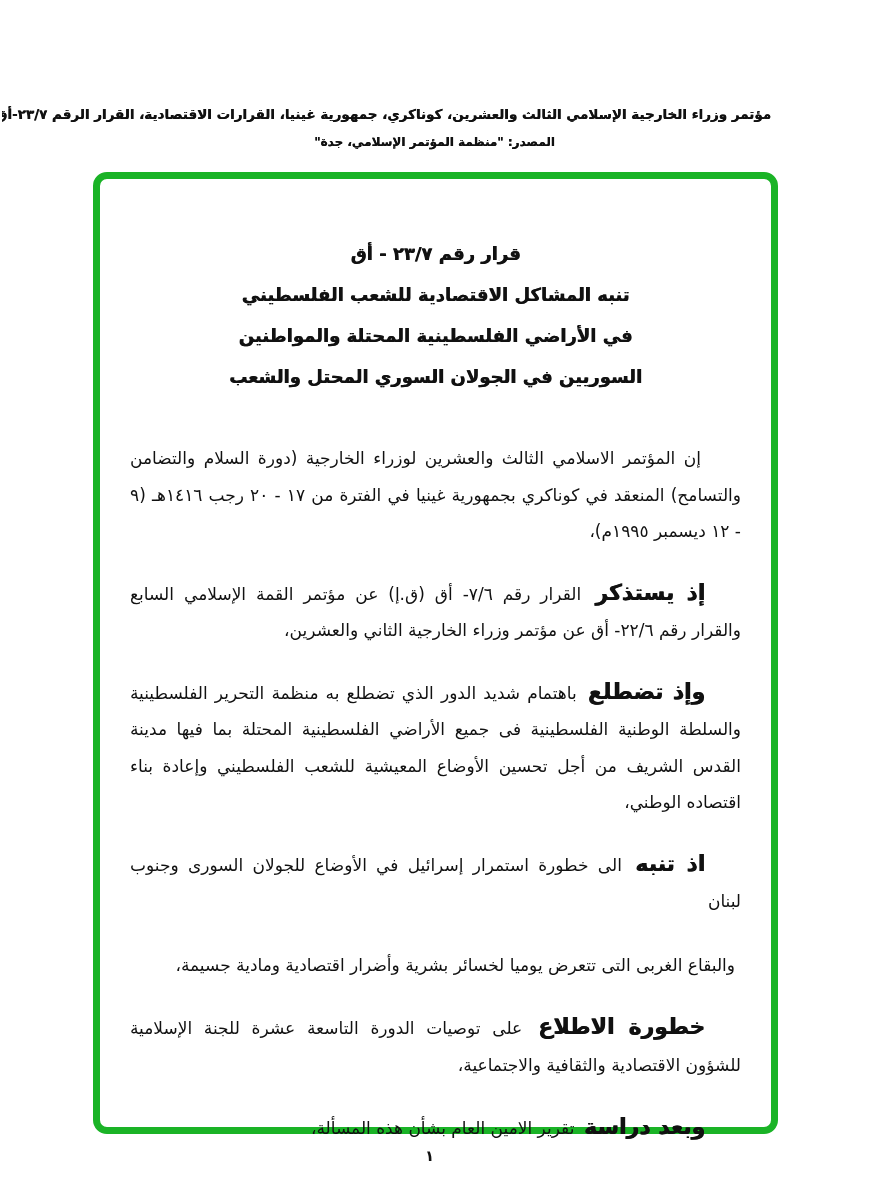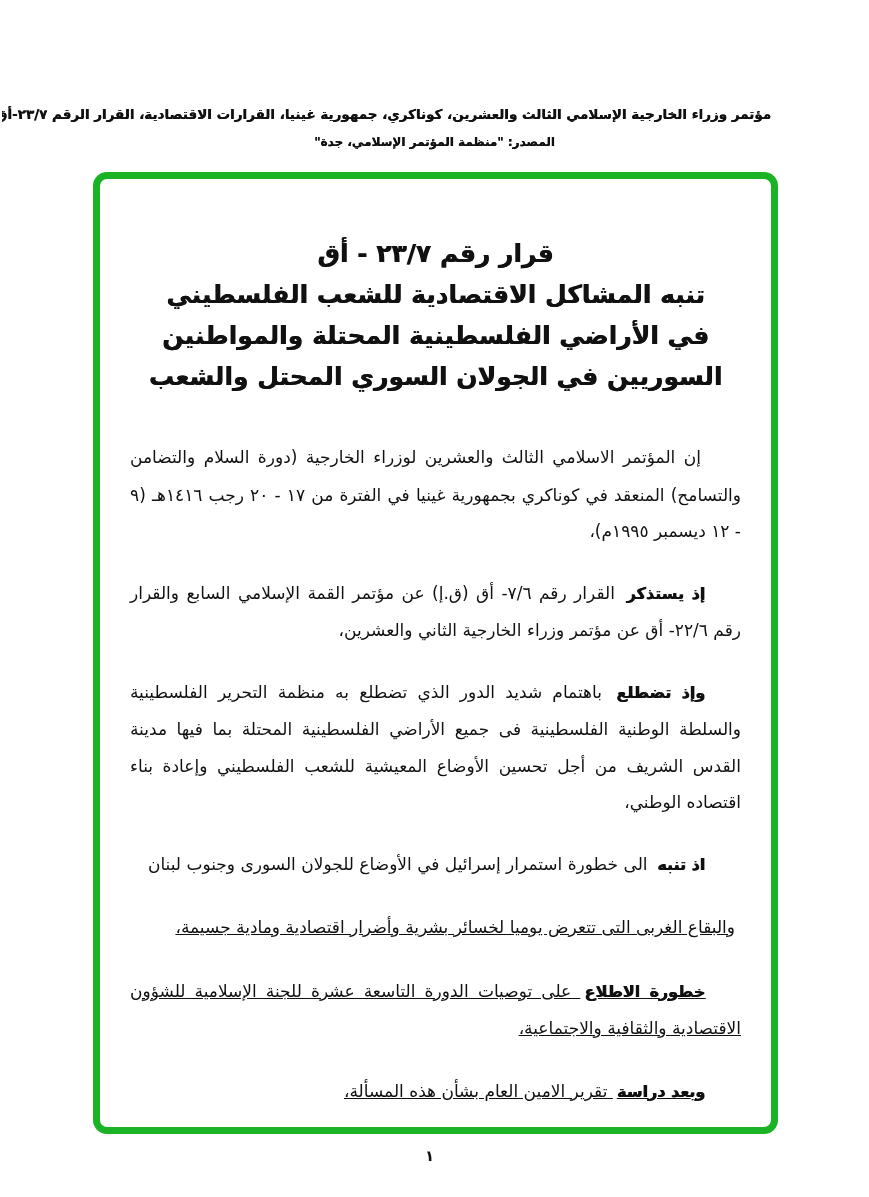--- a/index.html
+++ b/index.html
@@ -42,41 +42,41 @@
     width: 685px; height: 962px;
     border: 7px solid #1ab326;
     border-radius: 14px;
     padding: 52px 26px 0 26px;
     background: #ffffff;
   }
   
   .title-block {
     text-align: center;
     font-weight: bold;
-    font-size: 25px;
+    font-size: 18px;
     line-height: 37px;
     text-shadow: 0.6px 0 0 currentColor;
   }
   
   .body-text {
     margin-top: 36px;
     font-size: 17px;
     line-height: 36.5px;
     text-align: justify;
     text-justify: inter-word;
   }
   .para {
     text-indent: 34px;
     margin-bottom: 21px;
   }
   .para.no-indent { text-indent: 0; }
-  .para.gap-top { margin-top: 22px; text-decoration: underline; }
+  .para.gap-top { margin-top: 22px; }
   .para .lead {
     font-weight: bold;
-    font-size: 16px;
+    font-size: 22px;
     text-shadow: 0.7px 0 0 currentColor;
   }
   
   .page-number {
     position: absolute;
     left: 0; right: 10px;
     top: 1143px;
     text-align: center;
     font-size: 15px;
     font-weight: bold;

